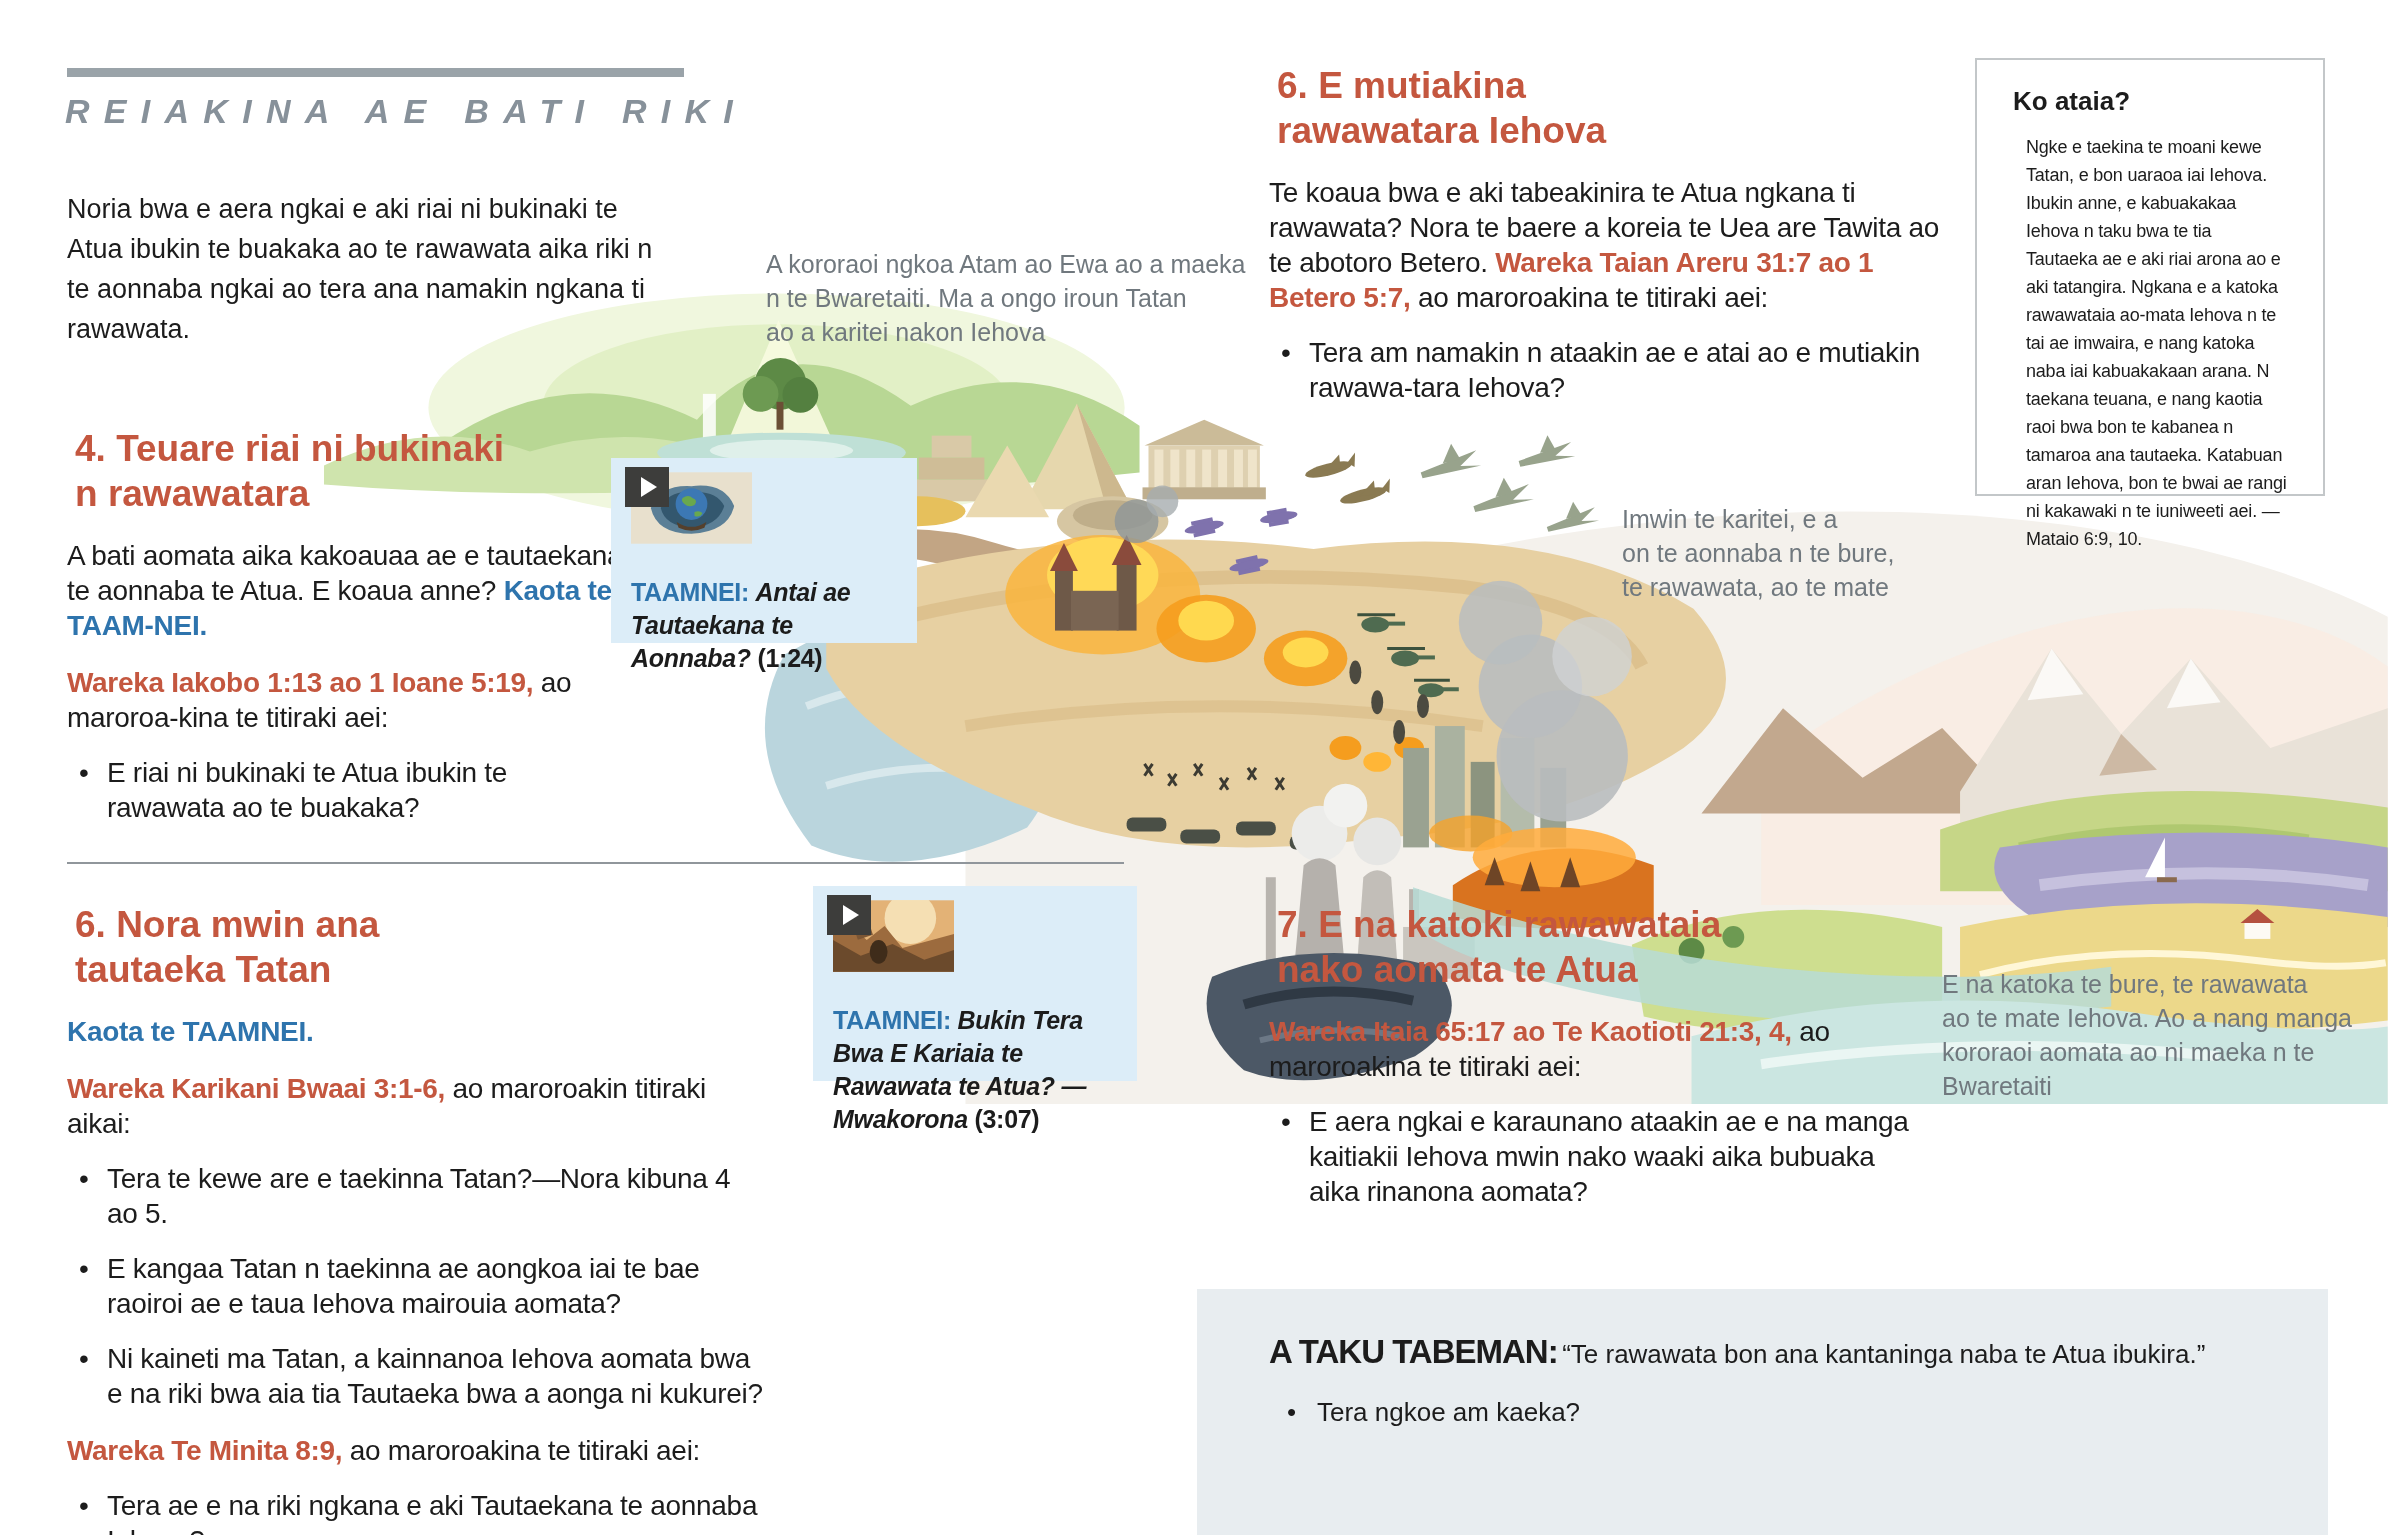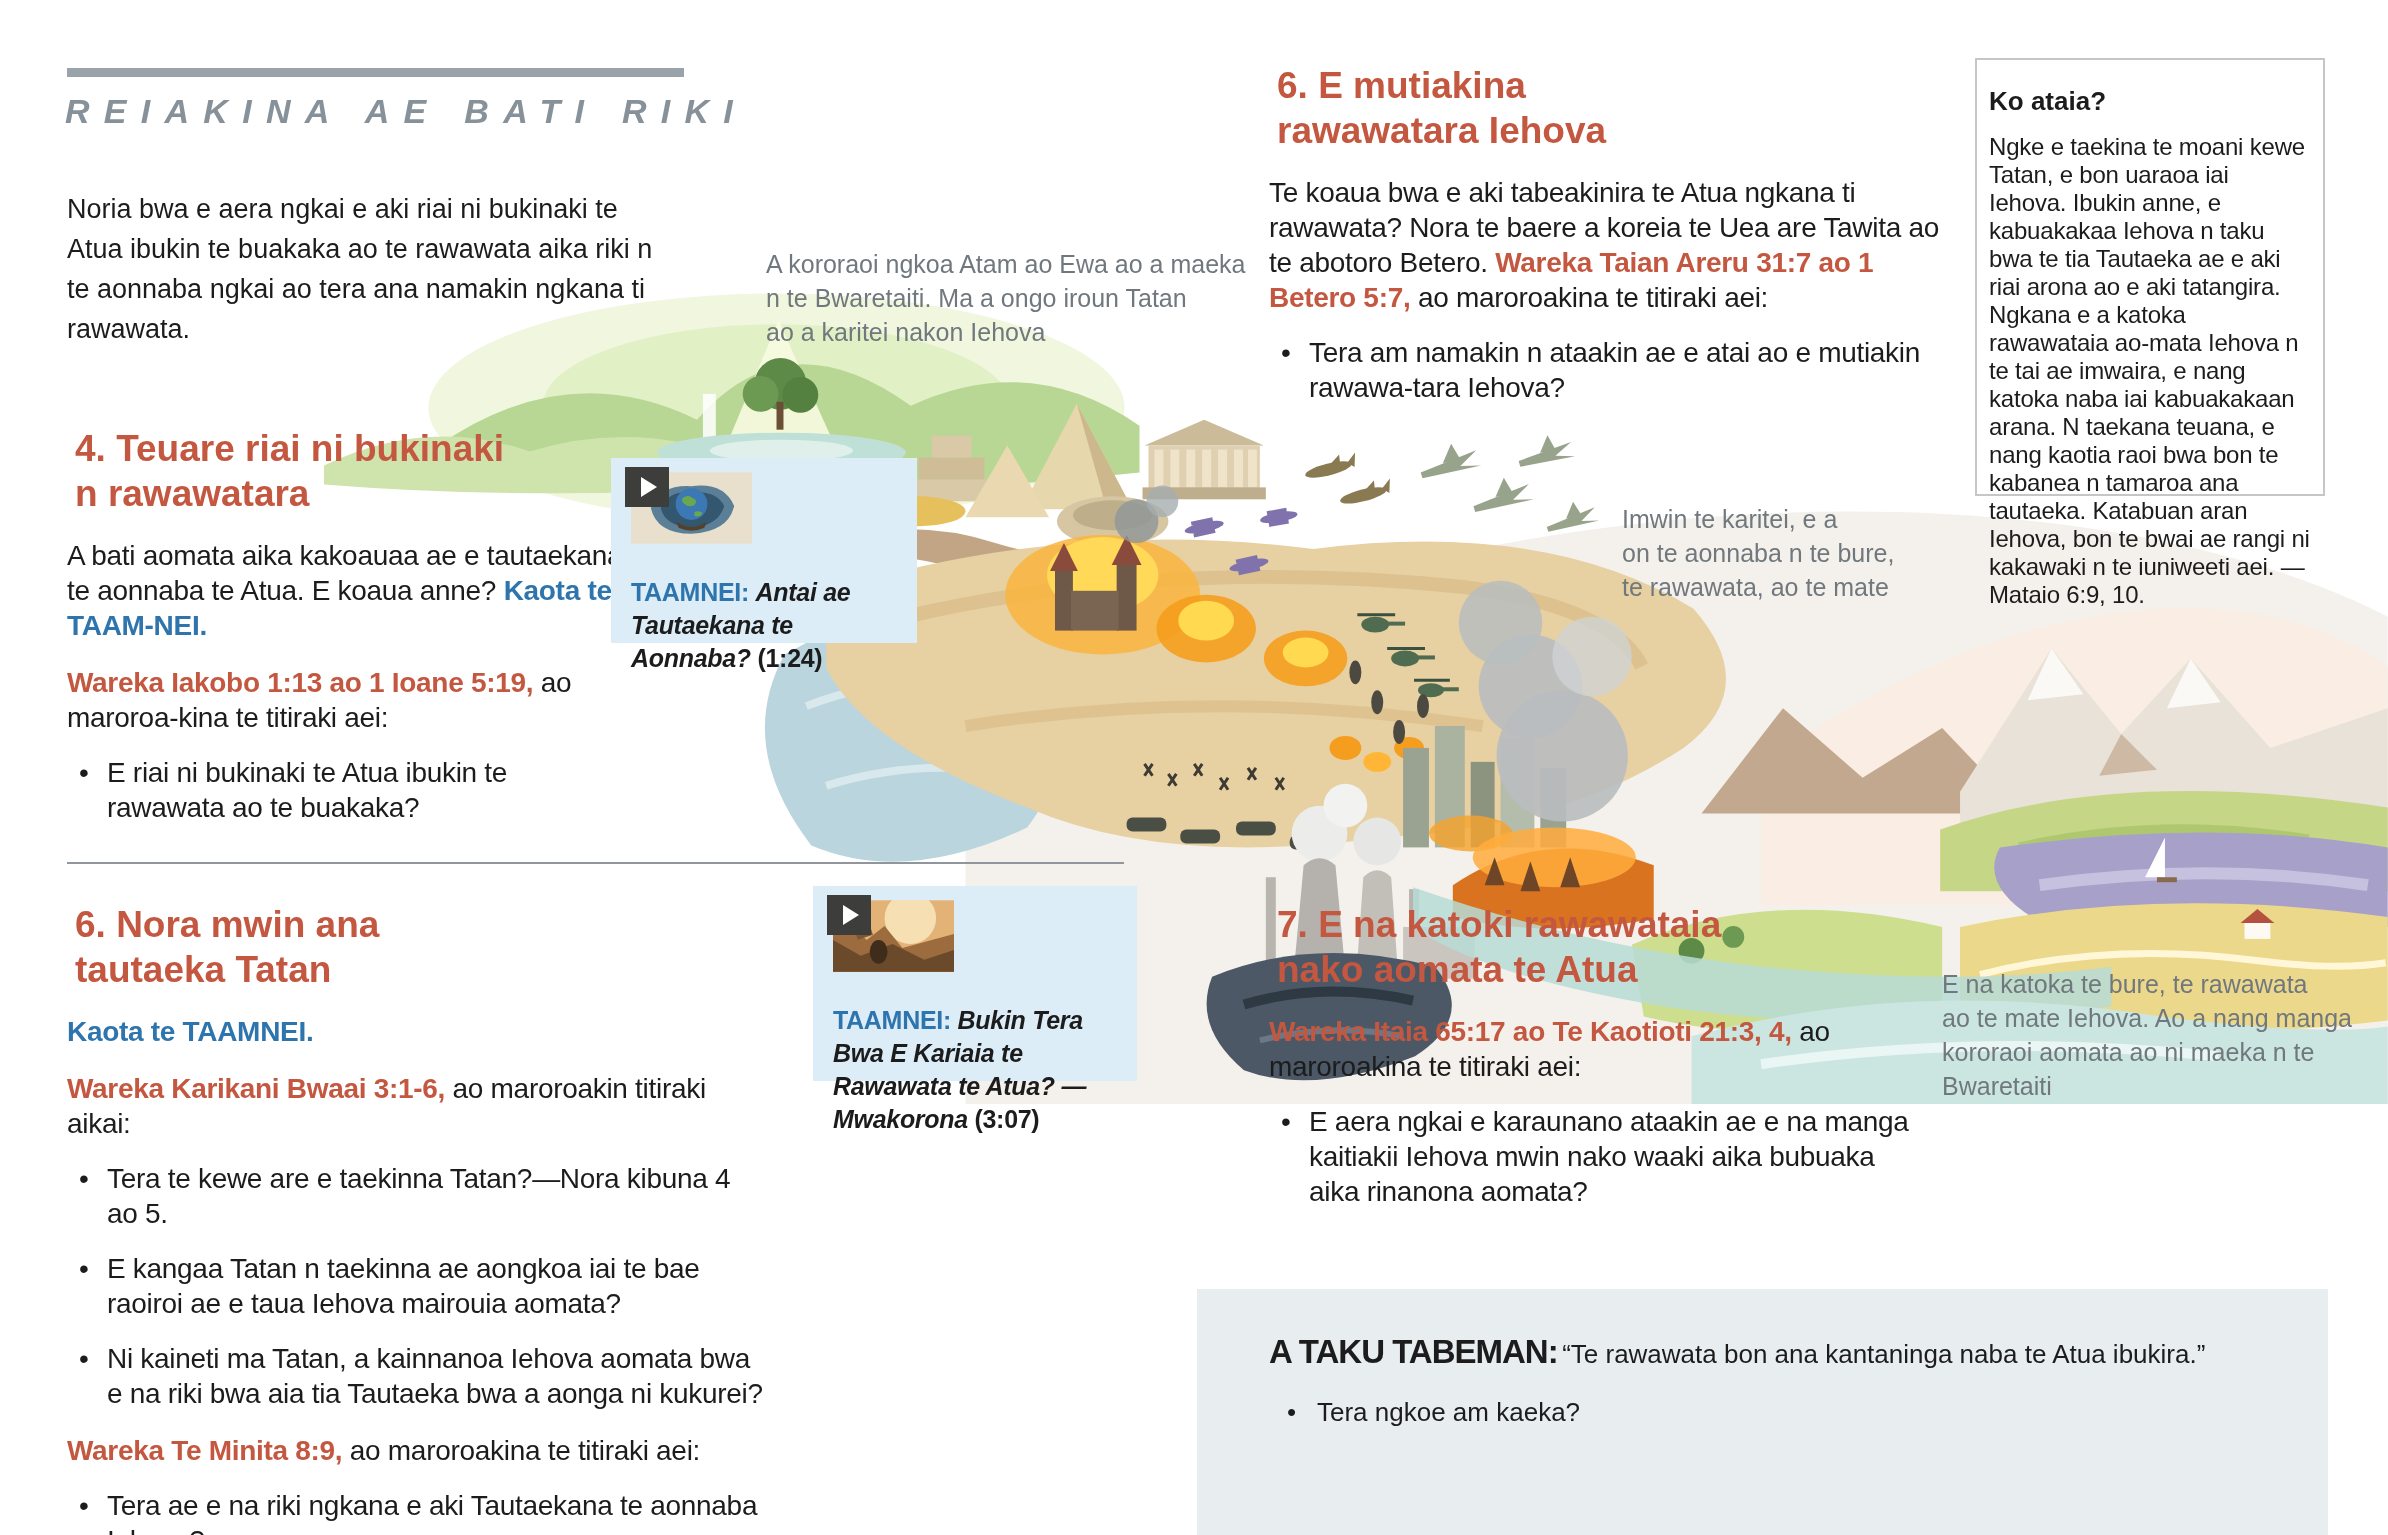--- a/index.html
+++ b/index.html
@@ -35,23 +35,23 @@
           display:flex; align-items:center; justify-content:center; }
   .play::after { content:""; display:block; width:0; height:0;
                  border-top:10px solid transparent; border-bottom:10px solid transparent;
                  border-left:16px solid #ffffff; margin-left:4px; }
   .vcap { margin-top:32px; font-size:25px; line-height:33px; font-weight:bold; letter-spacing:-0.3px; }
   .vcap .title { font-style:italic; }
 
   .divider { background:#90969b; height:2px; }
 
   
-  .kbox { box-sizing:border-box; background:#ffffff; border:2px solid #c3c7c9; padding:26px 12px; }
+  .kbox { box-sizing:border-box; background:#ffffff; border:2px solid #c3c7c9; padding:26px 36px; }
   .kbox .ktitle { font-weight:bold; font-size:26px; }
-  .kbox .kbody { margin-top:16px; font-size:24px; line-height:28px; letter-spacing:-0.2px; }
+  .kbox .kbody { margin-top:16px; font-size:18px; line-height:28px; letter-spacing:-0.2px;margin-left:13px; }
 
   
   .qbox { background:#e8edf0; box-sizing:border-box; padding:44px 60px 0 72px; }
   .qlabel { font-weight:bold; font-size:33px; letter-spacing:-1px; }
   .qtext { font-size:26px; }
   .qbullet { position:relative; padding-left:48px; margin-top:26px; font-size:26px; }
   .qbullet::before { content:"•"; position:absolute; left:18px; top:0; }
 
   .z2 { z-index:2; }
   .illus { z-index:1; }

